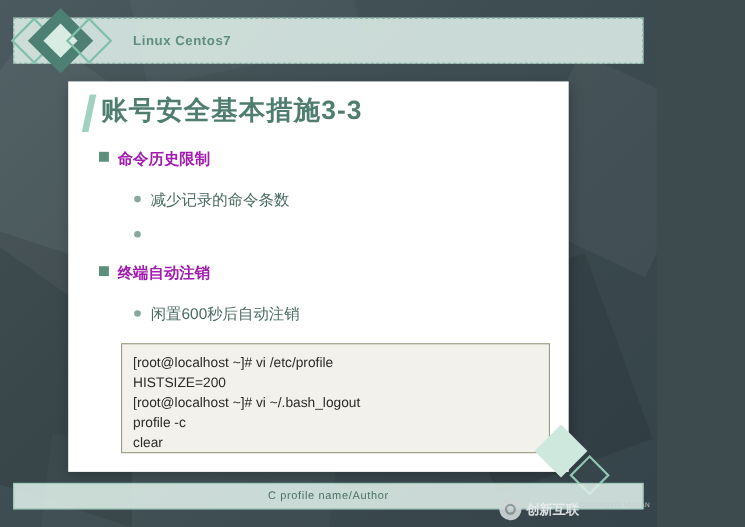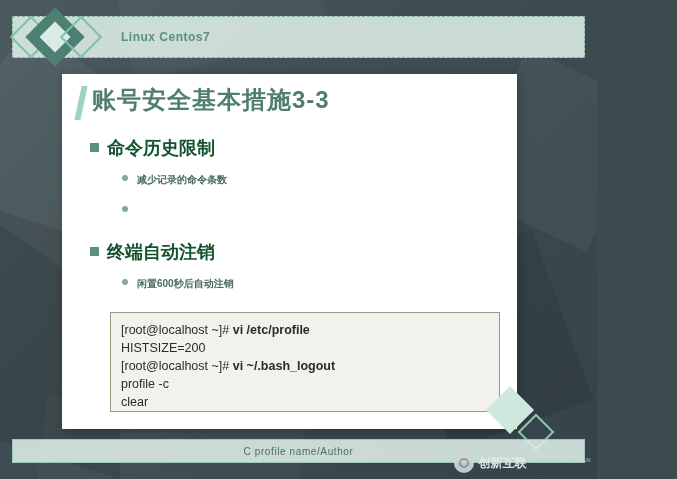--- a/index.html
+++ b/index.html
@@ -124,41 +124,40 @@
     top: 10px;
     font-size: 24px;
     font-weight: bold;
     color: #4f7d70;
     letter-spacing: 1px;
   }
 
   .bullet-l1 {
     position: absolute;
     left: 28px;
-    font-size: 18px;
+    font-size: 14px;
     font-weight: bold;
-    color: #14532d;
+    color: #a21caf;
     white-space: nowrap;
   }
   .bullet-l1 .sq {
     display: inline-block;
     width: 9px;
     height: 9px;
     background: #5d8f7d;
     margin-right: 8px;
     vertical-align: 2px;
   }
 
   .bullet-l2 {
     position: absolute;
     left: 60px;
-    font-size: 10px;
+    font-size: 14px;
     color: #4a6b63;
     white-space: nowrap;
-    font-weight: bold;
   }
   .bullet-l2 .dot {
     display: inline-block;
     width: 6px;
     height: 6px;
     border-radius: 50%;
     background: #84a89c;
     margin-right: 9px;
     vertical-align: 2px;
   }
@@ -179,21 +178,21 @@
     border: 1px solid #9a9a82;
     box-sizing: border-box;
     padding: 8px 10px;
   }
   .code-line {
     font-size: 12.5px;
     color: #2b2b2b;
     line-height: 18px;
     white-space: pre;
   }
-  .code-line b { font-weight: bold; }
+  .code-line b { font-weight: normal; }
 
   
   #footer-bar {
     position: absolute;
     left: 12px;
     right: 12px;
     bottom: 16px;
     height: 24px;
     background: rgba(222, 238, 232, 0.88);
     border: 1px solid #9ec9ba;

